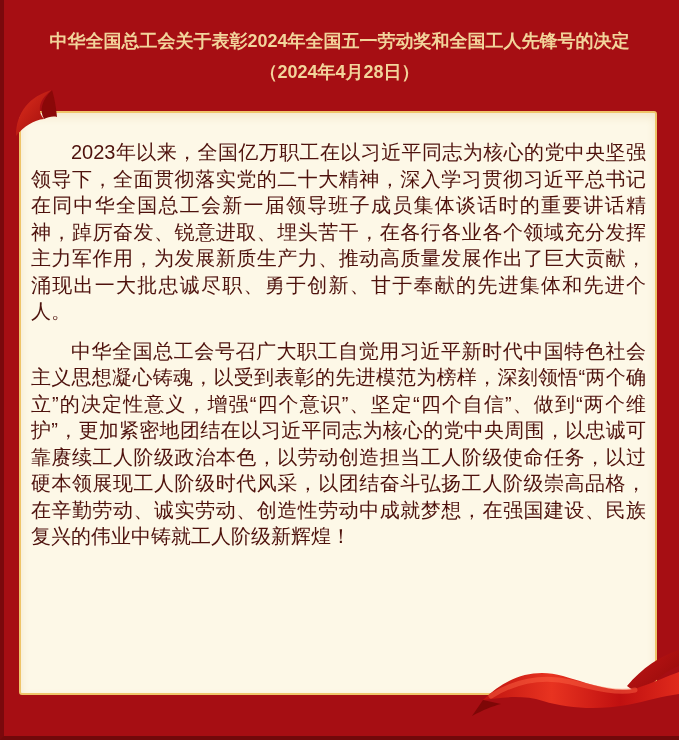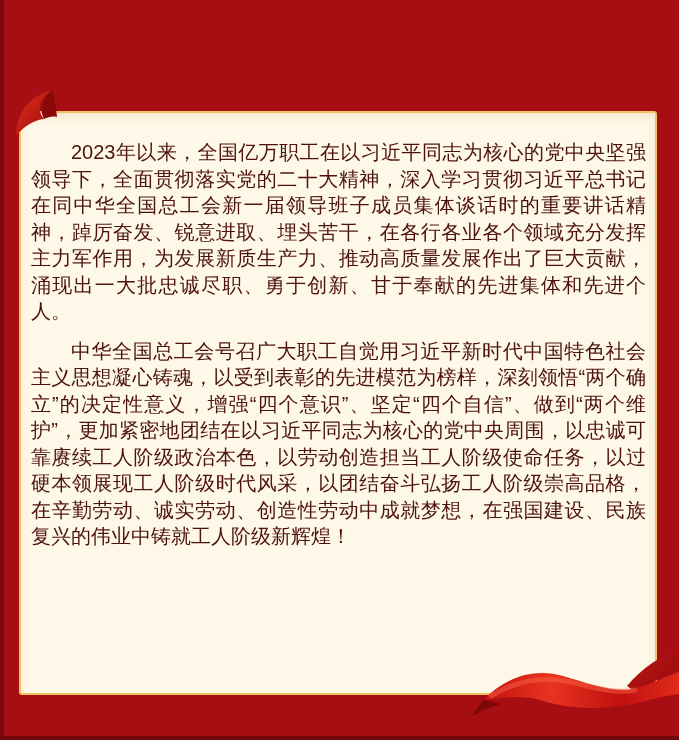--- a/index.html
+++ b/index.html
@@ -61,20 +61,24 @@
   .bottom-ribbon{
     position:absolute;left:379px;top:636px;
     width:300px;height:84px;z-index:5;
   }
 </style>
 </head>
 <body>
 
 <div class="page">
 
+  <div class="header">
+    <span class="t1">中华全国总工会关于表彰2024年全国五一劳动奖和全国工人先锋号的决定</span>
+    <span class="t2">（2024年4月28日）</span>
+  </div>
 
   <div class="card">
     <p>2023年以来，全国亿万职工在以习近平同志为核心的党中央坚强领导下，全面贯彻落实党的二十大精神，深入学习贯彻习近平总书记在同中华全国总工会新一届领导班子成员集体谈话时的重要讲话精神，踔厉奋发、锐意进取、埋头苦干，在各行各业各个领域充分发挥主力军作用，为发展新质生产力、推动高质量发展作出了巨大贡献，涌现出一大批忠诚尽职、勇于创新、甘于奉献的先进集体和先进个人。</p>
     <p>中华全国总工会号召广大职工自觉用习近平新时代中国特色社会主义思想凝心铸魂，以受到表彰的先进模范为榜样，深刻领悟“两个确立”的决定性意义，增强“四个意识”、坚定“四个自信”、做到“两个维护”，更加紧密地团结在以习近平同志为核心的党中央周围，以忠诚可靠赓续工人阶级政治本色，以劳动创造担当工人阶级使命任务，以过硬本领展现工人阶级时代风采，以团结奋斗弘扬工人阶级崇高品格，在辛勤劳动、诚实劳动、创造性劳动中成就梦想，在强国建设、民族复兴的伟业中铸就工人阶级新辉煌！</p>
   </div>
 
   <svg class="corner-ribbon" viewBox="0 0 50 56" xmlns="http://www.w3.org/2000/svg">
     <defs>
       <linearGradient id="cg1" x1="0" y1="0" x2="1" y2="1">
         <stop offset="0" stop-color="#e0301e"></stop>

